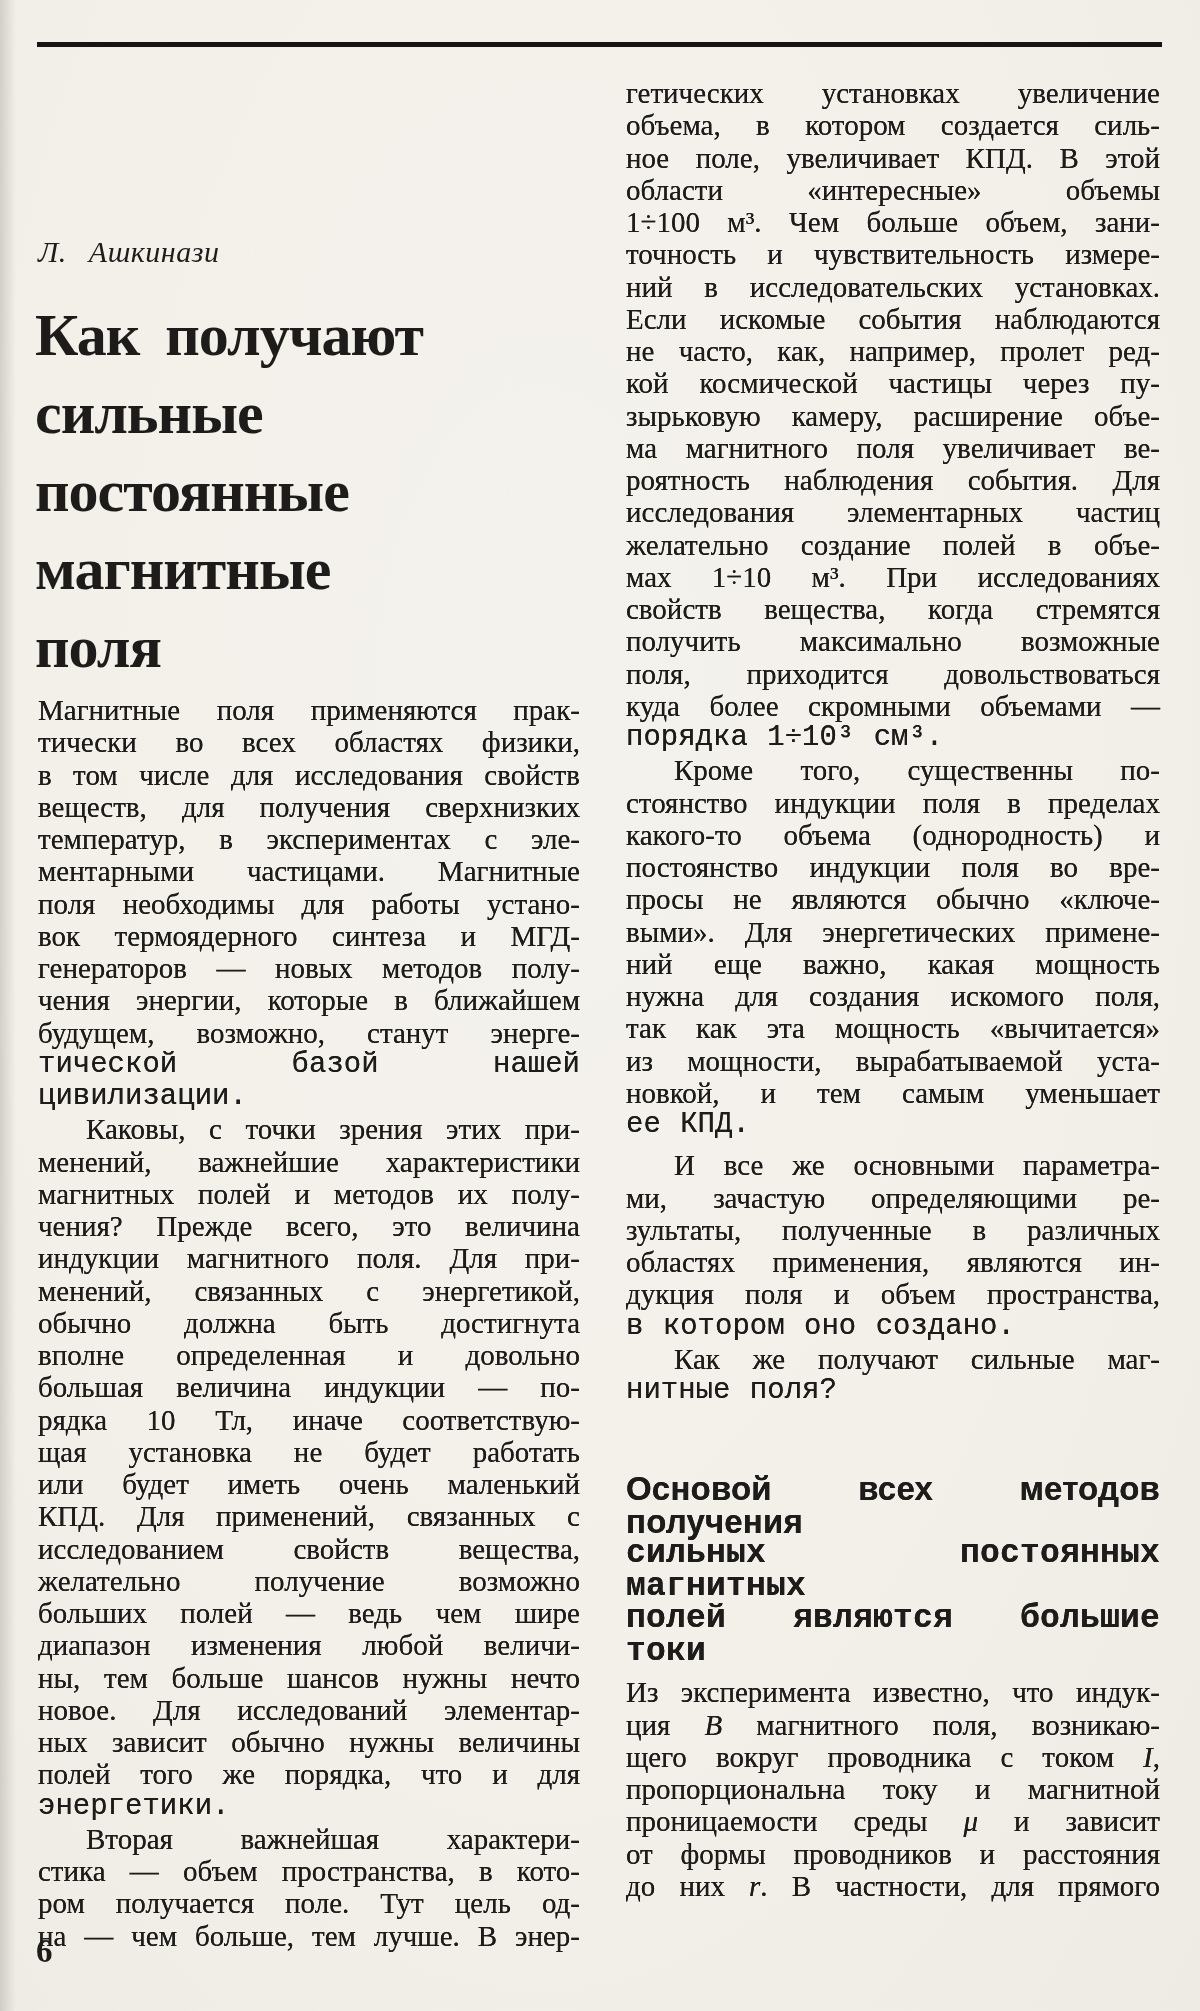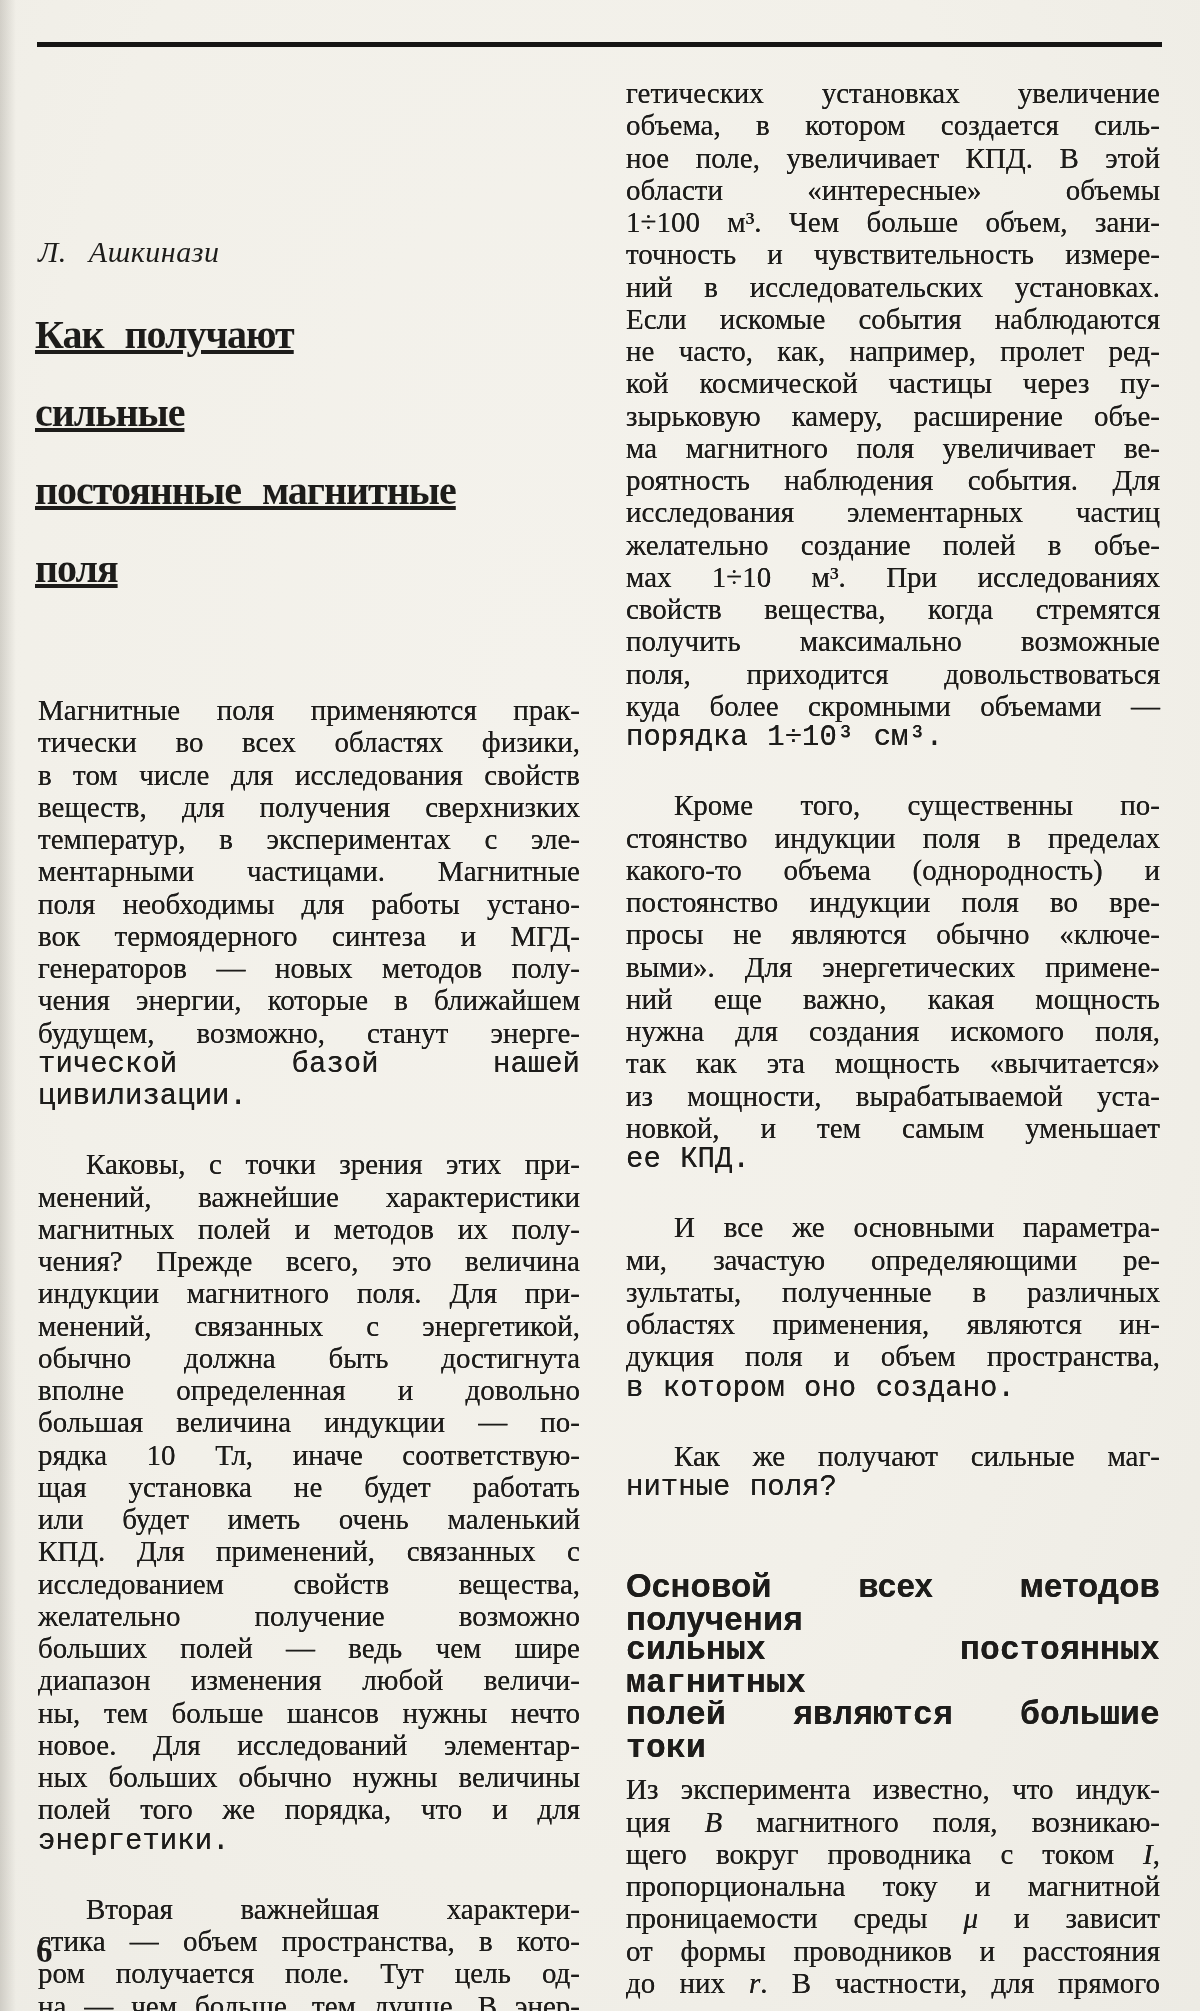--- a/index.html
+++ b/index.html
@@ -22,33 +22,33 @@
     position: absolute; left: 37px; top: 42px; width: 1125px; height: 5px;
     background: #161514;
   }
   .author {
     position: absolute; left: 38px; top: 227px;
     font-style: italic; font-size: 30px; line-height: 36px;
     letter-spacing: 0.5px; word-spacing: 14px; white-space: nowrap; margin-top: 7px;
   }
   .title {
     position: absolute; left: 35px; top: 296px; width: 620px;
-    font-weight: bold; font-size: 40px; line-height: 78px;
-    letter-spacing: -1px; word-spacing: 12px; text-decoration: underline;
+    font-weight: bold; font-size: 60px; line-height: 78px;
+    letter-spacing: -1px; word-spacing: 12px;
   }
   .col {
     position: absolute; font-size: 29px; line-height: 32.25px;
     word-spacing: 2px;
     text-shadow: 0 0 0.3px currentColor;
   }
   .col-left  { left: 38px;  top: 694px; width: 542px; }
   .col-right { left: 626px; top: 77px;  width: 534px; }
   .line { text-align: justify; text-align-last: justify; }
   .line.nat { text-align-last: left; font-family: Liberation Mono, monospace; }
-  .block.ind .line:first-child { text-indent: 48px; margin-top: 35px; }
+  .block.ind .line:first-child { text-indent: 48px; }
   .block.gap-sm { margin-top: 8px; }
   .block.gap-lg { margin-top: 66px; }
   .block.subhead {
     font-family: "Liberation Sans", "DejaVu Sans", sans-serif;
     font-weight: bold; font-size: 33px; line-height: 32.5px;
     letter-spacing: 0.2px; word-spacing: 1px;
   }
   .page-number {
     position: absolute; left: 36px; top: 1933px;
     font-weight: bold; font-size: 33px; line-height: 36px;
@@ -99,21 +99,21 @@
         <div class="line">рядка 10 Тл, иначе соответствую-</div>
         <div class="line">щая установка не будет работать</div>
         <div class="line">или будет иметь очень маленький</div>
         <div class="line">КПД. Для применений, связанных с</div>
         <div class="line">исследованием свойств вещества,</div>
         <div class="line">желательно получение возможно</div>
         <div class="line">больших полей — ведь чем шире</div>
         <div class="line">диапазон изменения любой величи-</div>
         <div class="line">ны, тем больше шансов нужны нечто</div>
         <div class="line">новое. Для исследований элементар-</div>
-        <div class="line">ных больших обычно нужны величины</div>
+        <div class="line">ных зависит обычно нужны величины</div>
         <div class="line">полей того же порядка, что и для</div>
         <div class="line nat">энергетики.</div>
       </div>
       <div class="block ind">
         <div class="line">Вторая важнейшая характери-</div>
         <div class="line">стика — объем пространства, в кото-</div>
         <div class="line">ром получается поле. Тут цель од-</div>
         <div class="line">на — чем больше, тем лучше. В энер-</div>
       </div>
     </div>

